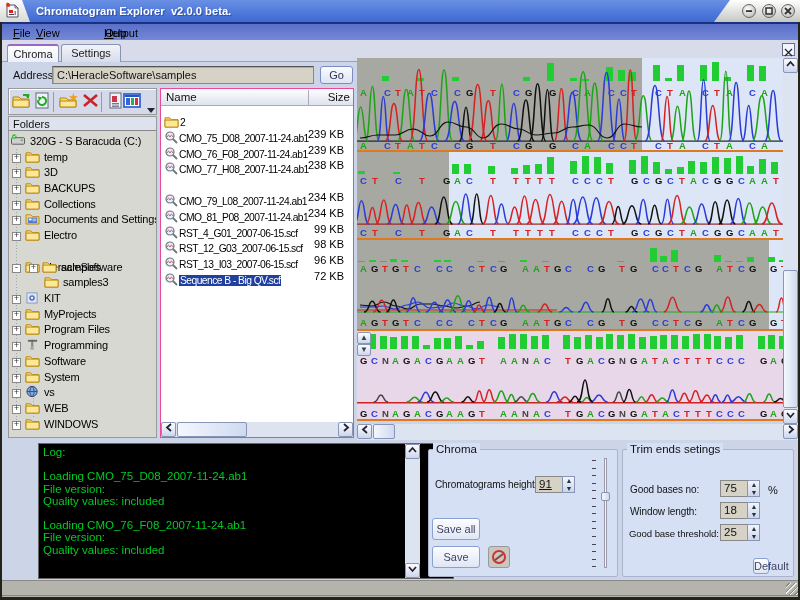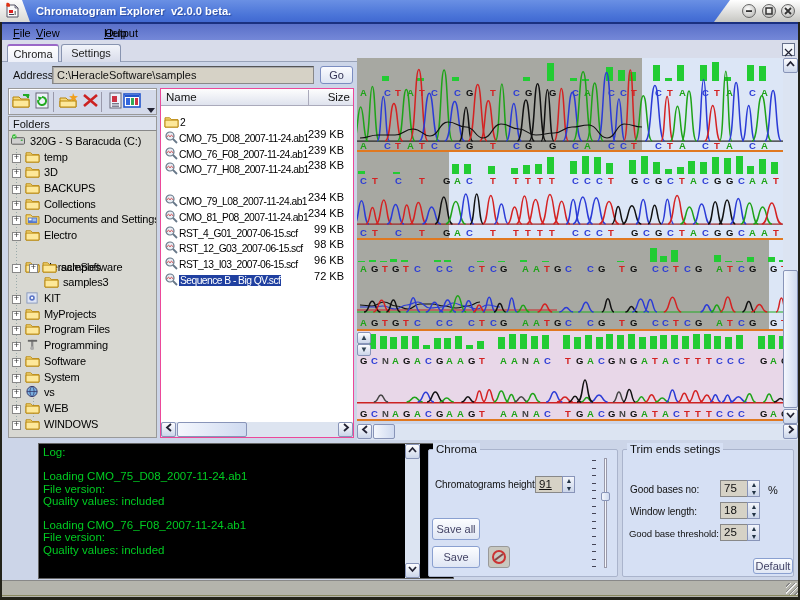--- a/index.html
+++ b/index.html
@@ -869,21 +869,21 @@
     <span class="lbl" style="left:7px;top:34px;">Good bases no:</span>
     <div class="spinbox" style="left:97px;top:30px;">75</div>
     <div class="spinud" style="left:124px;top:30px;"></div>
     <span class="lbl" style="left:145px;top:34px;font-size:11px;">%</span>
     <span class="lbl" style="left:7px;top:56px;">Window length:</span>
     <div class="spinbox" style="left:97px;top:52px;">18</div>
     <div class="spinud" style="left:124px;top:52px;"></div>
     <span class="lbl" style="left:6px;top:78px;font-size:9.6px;">Good base threshold:</span>
     <div class="spinbox" style="left:97px;top:74px;">25</div>
     <div class="spinud" style="left:124px;top:74px;"></div>
-    <div class="btn" style="left:130px;top:108px;width:40px;height:16px;line-height:15px;">Default</div>
+    <div class="btn" style="left:130px;top:108px;width:16px;height:16px;line-height:15px;">Default</div>
   </div>
 
   <div class="abs" id="statusbar">
       <div id="grip"></div>
     </div>
   <div class="abs" style="left:0;top:22px;width:2px;height:578px;background:#23231a;"></div>
   <div class="abs" style="left:798px;top:22px;width:2px;height:578px;background:#23231a;"></div>
   <div class="abs" style="left:0;top:597px;width:800px;height:3px;background:#23231a;"></div>
   <div class="abs" style="left:2px;top:595px;width:796px;height:1px;background:#8a8a60;"></div>
 </div>

